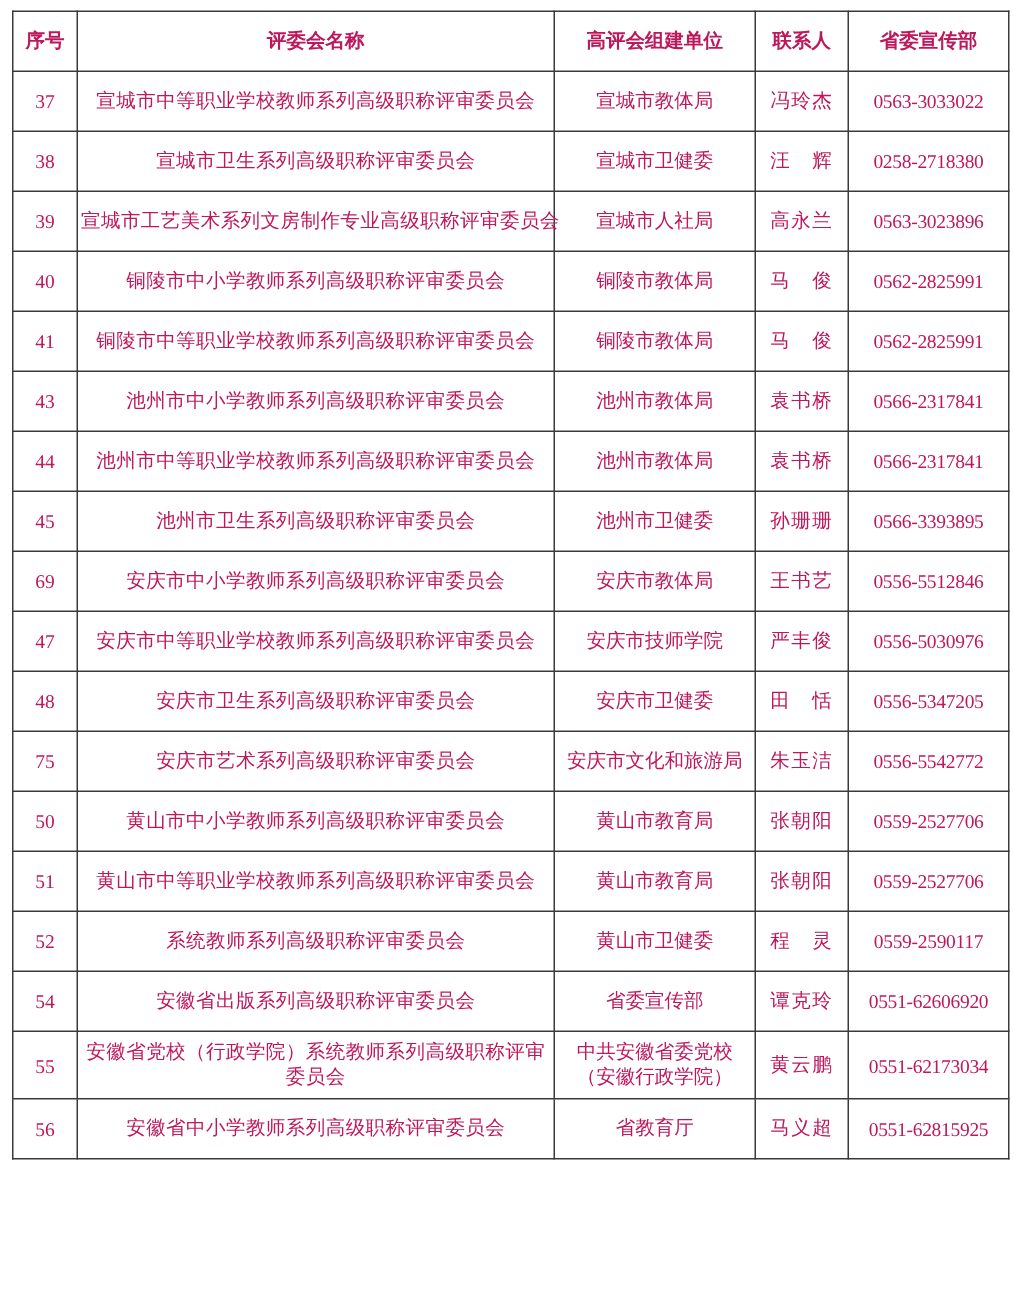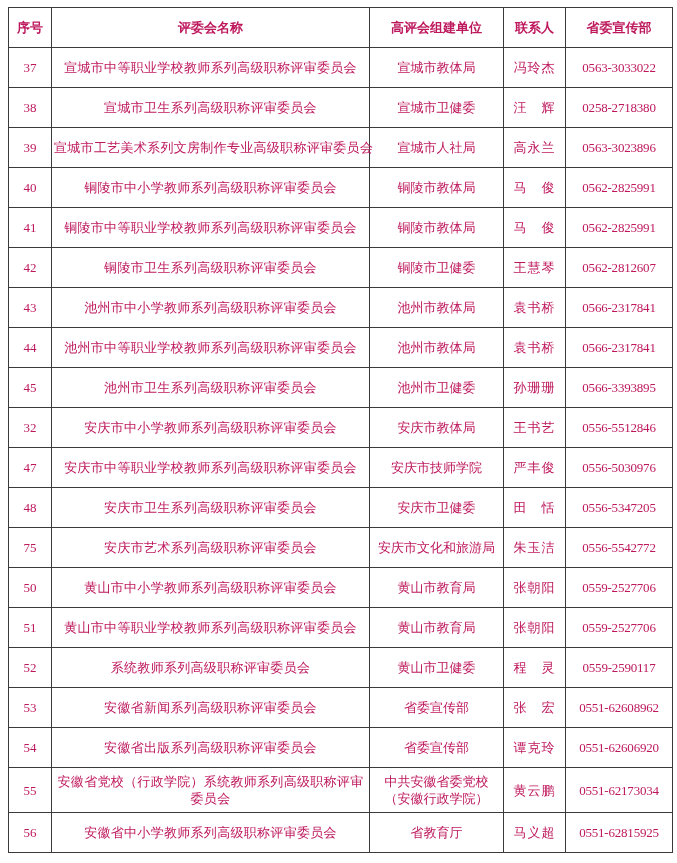--- a/index.html
+++ b/index.html
@@ -90,27 +90,20 @@
         <td class="phone">0562-2825991</td>
       </tr>
       <tr>
         <td class="num">41</td>
         <td class="name">铜陵市中等职业学校教师系列高级职称评审委员会</td>
         <td class="unit">铜陵市教体局</td>
         <td class="contact">马　俊</td>
         <td class="phone">0562-2825991</td>
       </tr>
       <tr>
-        <td class="num">42</td>
-        <td class="name">铜陵市卫生系列高级职称评审委员会</td>
-        <td class="unit">铜陵市卫健委</td>
-        <td class="contact">王慧琴</td>
-        <td class="phone">0562-2812607</td>
-      </tr>
-      <tr>
         <td class="num">43</td>
         <td class="name">池州市中小学教师系列高级职称评审委员会</td>
         <td class="unit">池州市教体局</td>
         <td class="contact">袁书桥</td>
         <td class="phone">0566-2317841</td>
       </tr>
       <tr>
         <td class="num">44</td>
         <td class="name">池州市中等职业学校教师系列高级职称评审委员会</td>
         <td class="unit">池州市教体局</td>
@@ -118,21 +111,21 @@
         <td class="phone">0566-2317841</td>
       </tr>
       <tr>
         <td class="num">45</td>
         <td class="name">池州市卫生系列高级职称评审委员会</td>
         <td class="unit">池州市卫健委</td>
         <td class="contact">孙珊珊</td>
         <td class="phone">0566-3393895</td>
       </tr>
       <tr>
-        <td class="num">32</td>
+        <td class="num">69</td>
         <td class="name">安庆市中小学教师系列高级职称评审委员会</td>
         <td class="unit">安庆市教体局</td>
         <td class="contact">王书艺</td>
         <td class="phone">0556-5512846</td>
       </tr>
       <tr>
         <td class="num">47</td>
         <td class="name">安庆市中等职业学校教师系列高级职称评审委员会</td>
         <td class="unit">安庆市技师学院</td>
         <td class="contact">严丰俊</td>
@@ -167,27 +160,20 @@
         <td class="phone">0559-2527706</td>
       </tr>
       <tr>
         <td class="num">52</td>
         <td class="name">系统教师系列高级职称评审委员会</td>
         <td class="unit">黄山市卫健委</td>
         <td class="contact">程　灵</td>
         <td class="phone">0559-2590117</td>
       </tr>
       <tr>
-        <td class="num">53</td>
-        <td class="name">安徽省新闻系列高级职称评审委员会</td>
-        <td class="unit">省委宣传部</td>
-        <td class="contact">张　宏</td>
-        <td class="phone">0551-62608962</td>
-      </tr>
-      <tr>
         <td class="num">54</td>
         <td class="name">安徽省出版系列高级职称评审委员会</td>
         <td class="unit">省委宣传部</td>
         <td class="contact">谭克玲</td>
         <td class="phone">0551-62606920</td>
       </tr>
       <tr class="tall">
         <td class="num">55</td>
         <td class="name wrap">安徽省党校（行政学院）系统教师系列高级职称评审委员会</td>
         <td class="unit wrap">中共安徽省委党校（安徽行政学院）</td>

